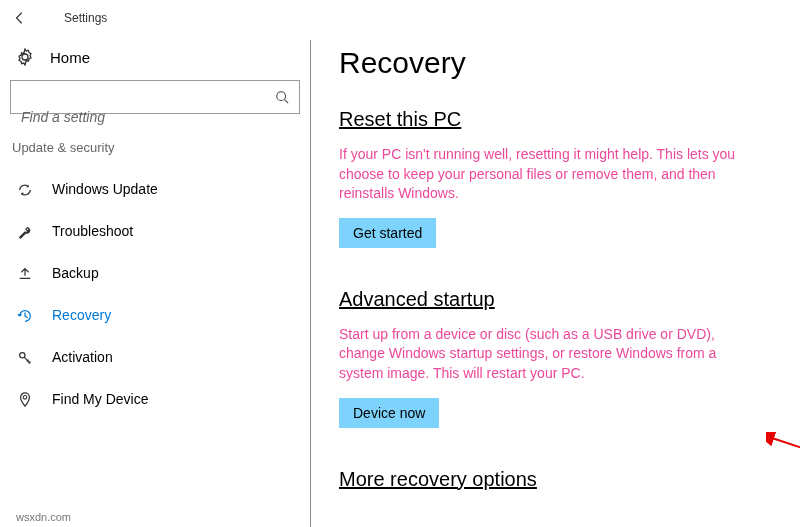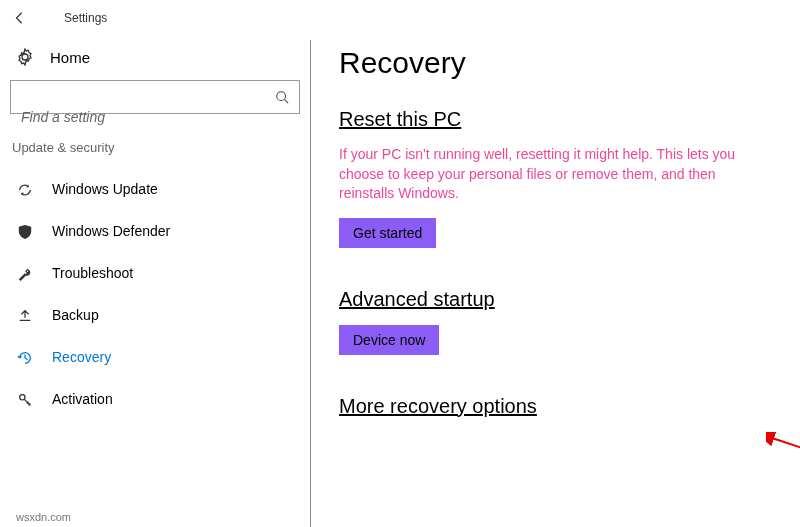--- a/index.html
+++ b/index.html
@@ -111,21 +111,21 @@
       font-size: 20px;
     }
     .body-text {
       font-size: 14px;
       line-height: 1.4;
       margin-bottom: 14px;
       max-width: 420px;
       color: #ec4899;
     }
     .btn {
-      background: #8b5cf6;
+      background: #7dd3fc;
       border: none;
       padding: 7px 14px;
       font-size: 14px;
       font-family: inherit;
       cursor: pointer;
       color: #000;
     }
     .section { margin-bottom: 40px; }
     .arrow-annot {
       position: absolute;
@@ -180,28 +180,20 @@
     <div class="nav-item">
       <span class="icon">
         <svg viewBox="0 0 18 18" width="16" height="16">
             <path fill="none" stroke="currentColor" stroke-width="1.4" d="M3 9a6 6 0 0110-4M15 9a6 6 0 01-10 4"></path>
             <path fill="currentColor" d="M13 3l0 3-3 0zM5 15l0-3 3 0z"></path>
           </svg>
       </span>
       <span>Windows Update</span>
     </div>
 
-    <div class="nav-item">
-      <span class="icon">
-        <svg viewBox="0 0 18 18" width="16" height="16">
-            <path fill="currentColor" d="M9 1l7 2v5c0 5-4 8-7 9-3-1-7-4-7-9V3l7-2z"></path>
-          </svg>
-      </span>
-      <span>Windows Defender</span>
-    </div>
 
     <div class="nav-item">
       <span class="icon">
         <svg viewBox="0 0 18 18" width="16" height="16">
             <path fill="none" stroke="currentColor" stroke-width="1.4" d="M13 5a3 3 0 01-4 4l-6 6 1 1 6-6a3 3 0 004-4l-2 2-2-2 2-2z"></path>
           </svg>
       </span>
       <span>Troubleshoot</span>
     </div>
 
@@ -226,34 +218,44 @@
     <div class="nav-item">
       <span class="icon">
         <svg viewBox="0 0 18 18" width="16" height="16">
             <circle cx="6" cy="6" r="3" fill="none" stroke="currentColor" stroke-width="1.4"></circle>
             <path stroke="currentColor" stroke-width="1.4" d="M8 8l7 7M13 15l2-2M11 13l2-2"></path>
           </svg>
       </span>
       <span>Activation</span>
     </div>
 
+    <div class="nav-item">
+      <span class="icon">
+        <svg viewBox="0 0 18 18" width="16" height="16">
+            <path fill="none" stroke="currentColor" stroke-width="1.4" d="M9 1a5 5 0 015 5c0 4-5 10-5 10S4 10 4 6a5 5 0 015-5z"></path>
+            <circle cx="9" cy="6" r="2" fill="none" stroke="currentColor" stroke-width="1.2"></circle>
+          </svg>
+      </span>
+      <span>Find My Device</span>
+    </div>
 
   </div>
 
   <div class="content">
     <h1 class="page-title">Recovery</h1>
 
     <div class="section">
       <h2 class="section-title">Reset this PC</h2>
       <p class="body-text">If your PC isn't running well, resetting it might help. This lets you choose to keep your personal files or remove them, and then reinstalls Windows.</p>
       <button class="btn">Get started</button>
     </div>
 
     <div class="section">
       <h2 class="section-title">Advanced startup</h2>
+      <p class="body-text">Start up from a device or disc (such as a USB drive or DVD), change Windows startup settings, or restore Windows from a system image. This will restart your PC.</p>
       <button class="btn">Device now</button>
     </div>
 
     <div class="section" style="margin-bottom:12px;">
       <h2 class="section-title big">More recovery options</h2>
     </div>
 
     <svg class="arrow-annot" width="160" height="60">
       <defs>
           <marker id="ah" markerWidth="10" markerHeight="8" refX="1" refY="4" orient="auto">

